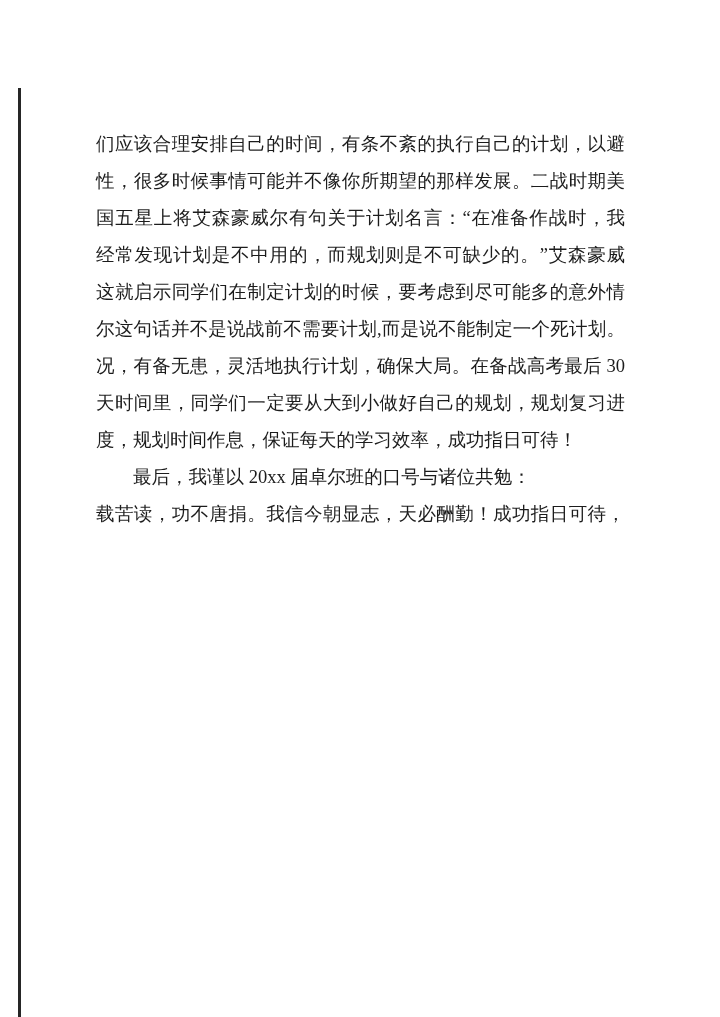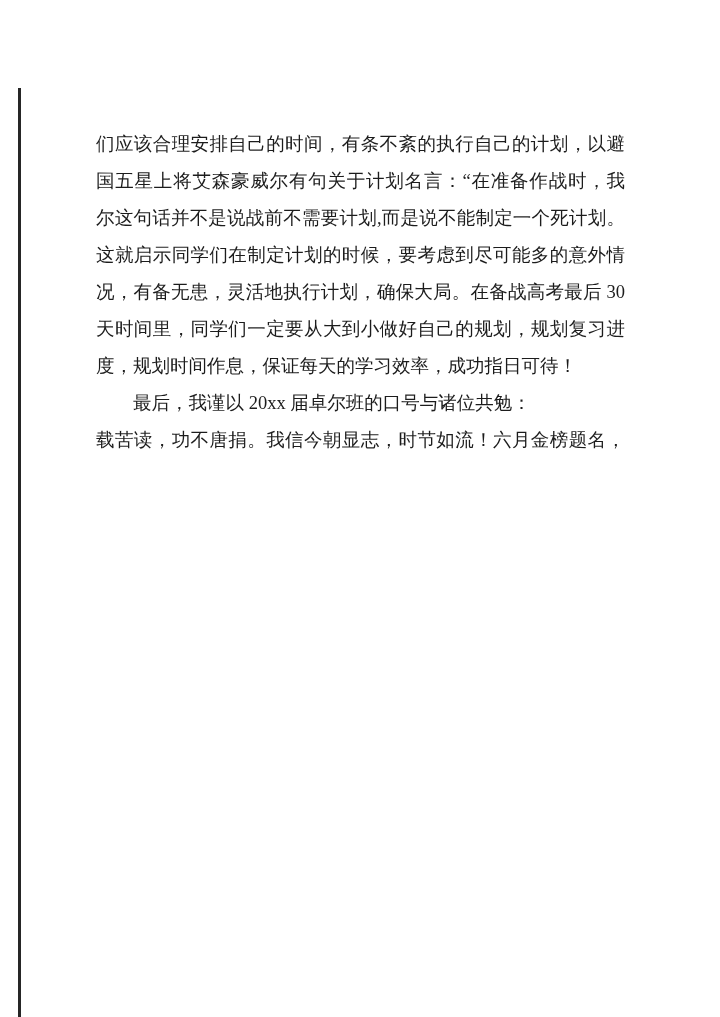--- a/index.html
+++ b/index.html
@@ -48,21 +48,23 @@
     text-indent: 2em;
   }
 </style>
 </head>
 <body>
 
 <div class="scan-line"></div>
 
 <div class="doc">
   <div class="line j">们应该合理安排自己的时间，有条不紊的执行自己的计划，以避</div>
+  <div class="line j">性，很多时候事情可能并不像你所期望的那样发展。二战时期美</div>
   <div class="line j">国五星上将艾森豪威尔有句关于计划名言：“在准备作战时，我</div>
+  <div class="line j">经常发现计划是不中用的，而规划则是不可缺少的。”艾森豪威</div>
+  <div class="line j">这就启示同学们在制定计划的时候，要考虑到尽可能多的意外情</div>
   <div class="line j">尔这句话并不是说战前不需要计划,而是说不能制定一个死计划。</div>
-  <div class="line j">这就启示同学们在制定计划的时候，要考虑到尽可能多的意外情</div>
   <div class="line j">况，有备无患，灵活地执行计划，确保大局。在备战高考最后 30</div>
   <div class="line j">天时间里，同学们一定要从大到小做好自己的规划，规划复习进</div>
   <div class="line l">度，规划时间作息，保证每天的学习效率，成功指日可待！</div>
   <div class="line l ind">最后，我谨以 20xx 届卓尔班的口号与诸位共勉：</div>
-  <div class="line j">载苦读，功不唐捐。我信今朝显志，时节如流！六月金榜题名，</div>
+  <div class="line j">载苦读，功不唐捐。我信今朝显志，天必酬勤！成功指日可待，</div>
 </div>
 
 </body></html>

